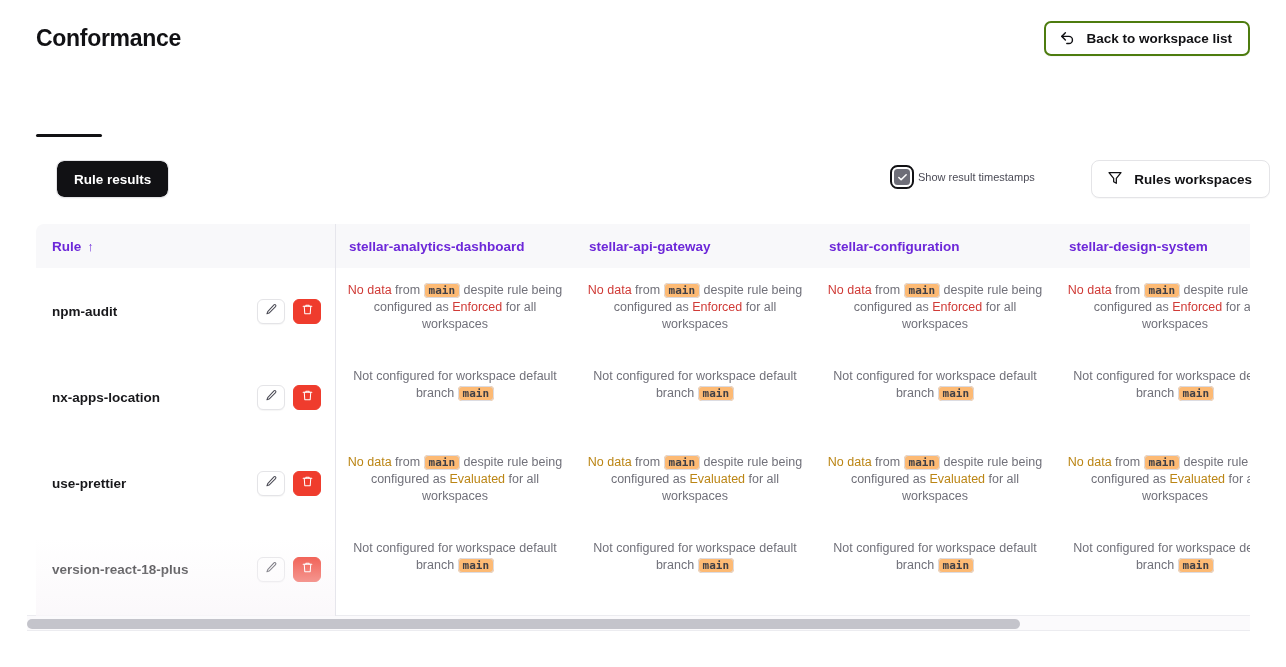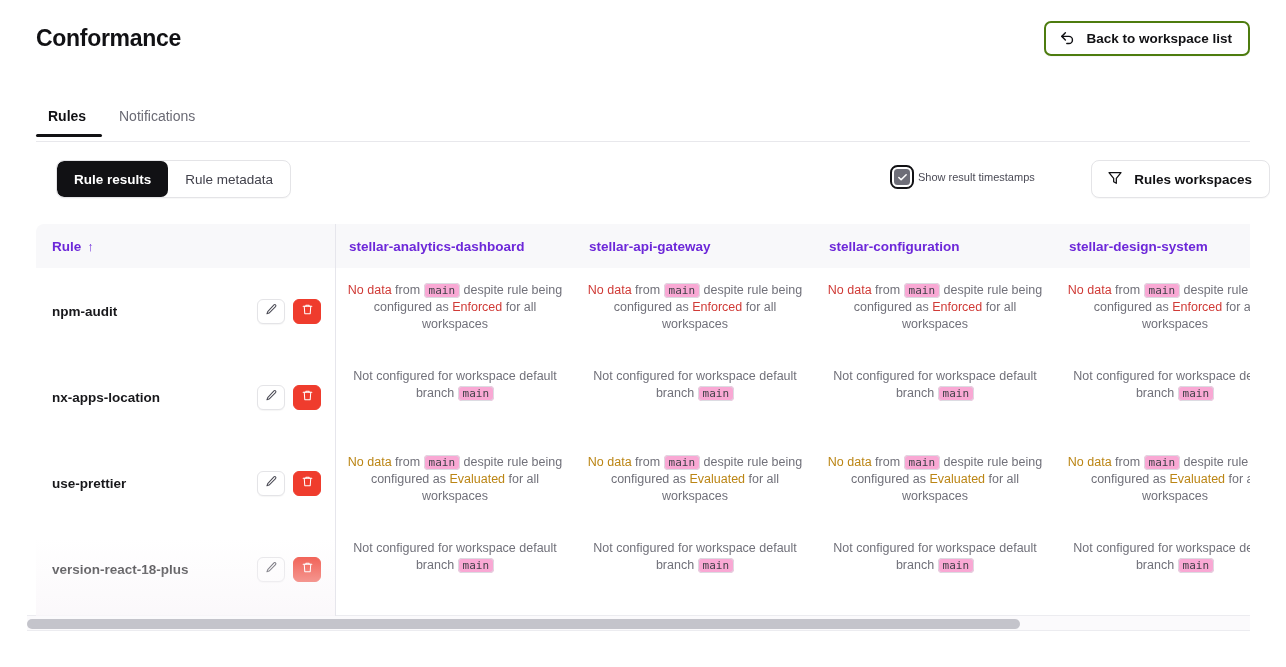--- a/index.html
+++ b/index.html
@@ -261,26 +261,27 @@
     line-height: 17px;
     color: #71717a;
     text-align: center;
     word-break: normal;
   }
   .cell-msg .hl-red { color: #d03a36; }
   .cell-msg .hl-amber { color: #bb8514; }
   .code {
     font-family: "DejaVu Sans Mono", monospace;
     font-size: 11px;
-    background: #f9a8d4;
+    background: #fdba74;
     border: 1px solid #dcdce2;
     border-radius: 4px;
     padding: 0px 4px;
     color: #3f3f46;
     white-space: nowrap;
+    font-weight: bold;
   }
 
   
   .col-divider {
     position: absolute;
     left: 299px; top: 0;
     width: 1px;
     height: 392px;
     background: #e6e6ec;
     z-index: 4;
@@ -324,39 +325,27 @@
       <span>
         <svg width="17" height="17" viewBox="0 0 24 24" fill="none" stroke="#111114" stroke-width="2" stroke-linecap="round" stroke-linejoin="round">
           <polyline points="9,14 4,9 9,4"></polyline>
           <path d="M4 9h10a5 5 0 0 1 0 10h-3"></path>
         </svg>
       </span>
       <span>Back to workspace list</span>
     </div>
   </div>
 
-  <div class="tabs">
-    <div class="tabs-rule"></div>
-    <div class="tab active tab-rules">
-      <span>Rules</span>
-    </div>
-    <div class="tab tab-notifications">
-      <span>Notifications</span>
-    </div>
-  </div>
   <div class="tab-underline"></div>
 
   <div class="toolbar">
 
     <div class="segmented">
       <div class="seg active">
         <span>Rule results</span>
-      </div>
-      <div class="seg">
-        <span>Rule metadata</span>
       </div>
     </div>
 
     <div class="checkbox-wrap">
       <span class="checkbox">
         <span>
           <svg width="11" height="11" viewBox="0 0 24 24" fill="none" stroke="#ffffff" stroke-width="3.4" stroke-linecap="round" stroke-linejoin="round">
             <polyline points="20,6 9,17 4,12"></polyline>
           </svg>
         </span>

